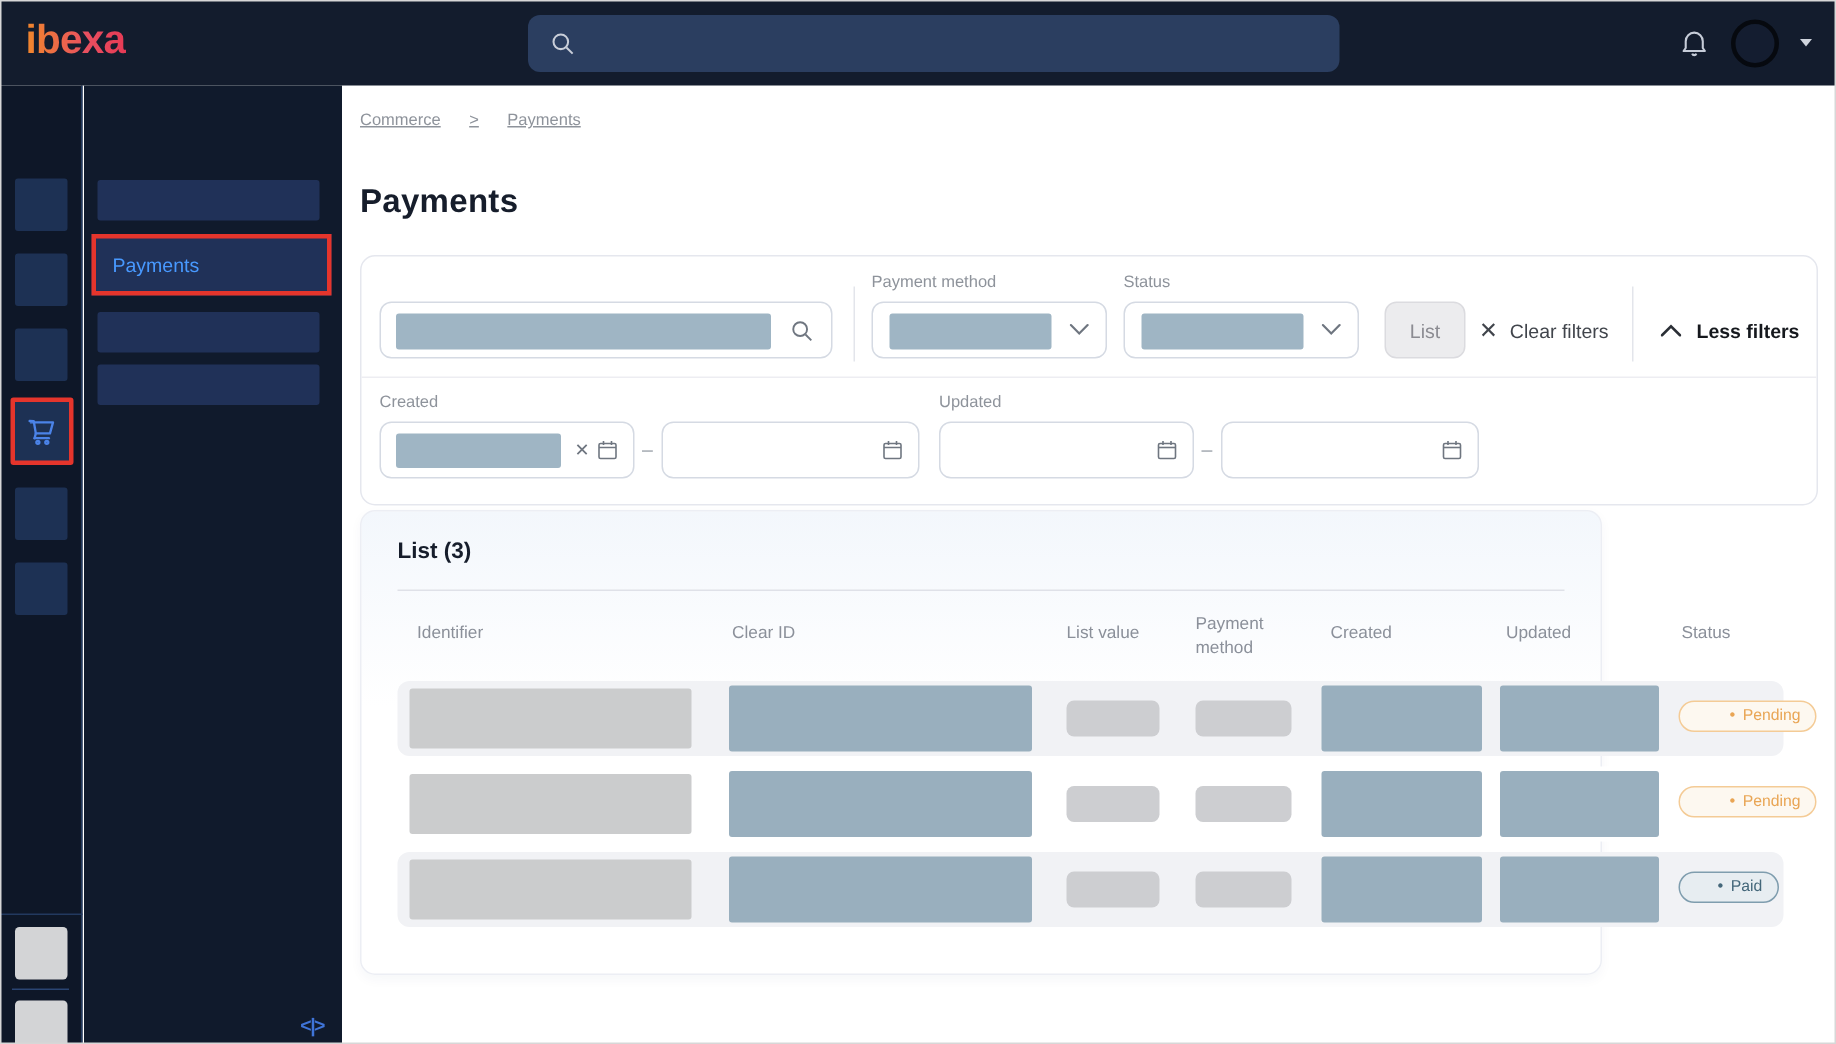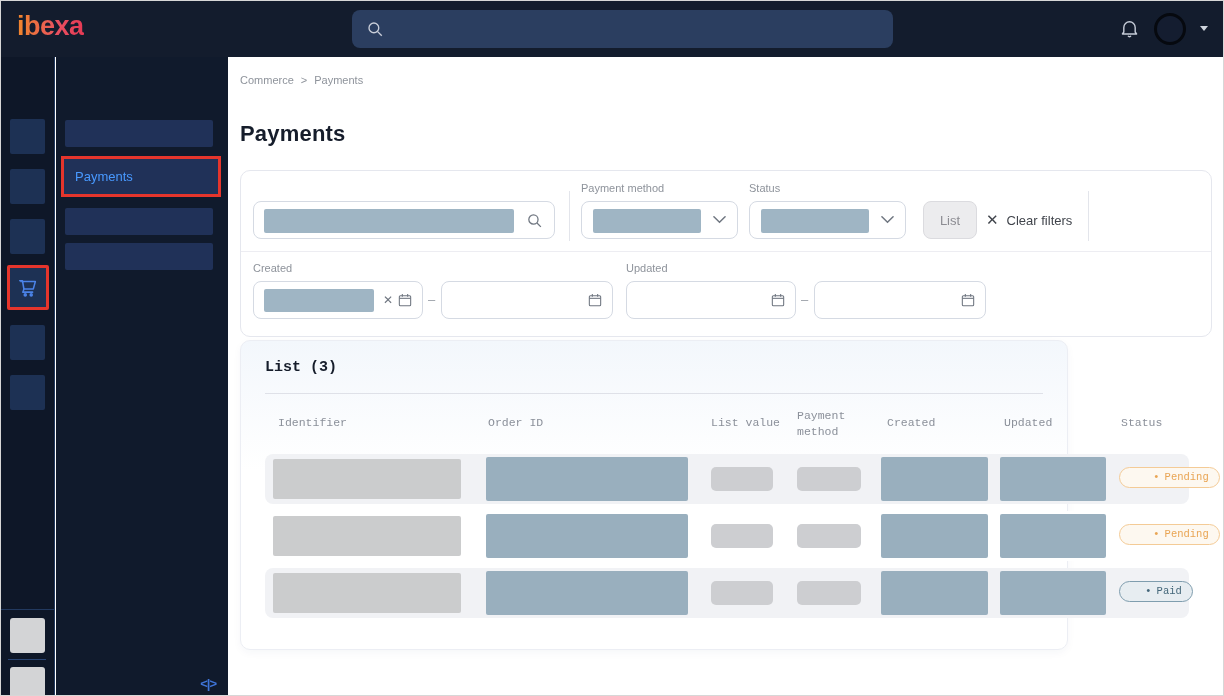--- a/index.html
+++ b/index.html
@@ -31,21 +31,21 @@
   
   .submenu { position:absolute; left:56px; top:57px; width:172px; height:639px; background:#101a2c; }
   .submenu-tile { position:absolute; left:9px; width:148px; height:27px; background:#203158; border-radius:2px; cursor:pointer; }
   .submenu-active-box { position:absolute; left:5px; top:99px; width:160px; height:41px; border:3px solid #e5352c;
                         background:#203158; display:flex; align-items:center; cursor:pointer; }
   .submenu-active-label { color:#4899ff; font-size:13px; padding-left:11px; }
   .collapse-toggle { position:absolute; right:12px; bottom:5px; color:#3f74d8; font-size:13px; font-weight:700; cursor:pointer; letter-spacing:-1px; }
 
   
   .main { position:absolute; left:228px; top:57px; width:996px; height:639px; background:#fff; }
-  .breadcrumb { position:absolute; left:12px; top:17px; font-size:11px; color:#8e939b; display:flex; gap:7px; align-items:center; }
+  .breadcrumb { position:absolute; left:12px; top:17px; font-size:11px; color:#8e939b; display:flex; gap:19px; align-items:center;text-decoration:underline; }
   .breadcrumb .crumb { cursor:pointer; }
   .page-title { position:absolute; left:12px; top:64px; font-size:22px; font-weight:700; color:#161d2b; letter-spacing:0.2px; }
 
   
   .filter-card { position:absolute; left:12px; top:113px; width:972px; height:167px; border:1px solid #e5e7ee; border-radius:10px; background:#fff; }
   .fc-label { position:absolute; font-size:11px; color:#8e939b; }
   .input-box { position:absolute; height:38px; border:1px solid #d5dae3; border-radius:8px; background:#fff; display:flex; align-items:center; }
   .redacted { background:#9fb5c4; border-radius:2px; }
   .v-divider { position:absolute; top:20px; height:50px; border-left:1px solid #e3e5eb; }
   .filter-row2 { position:absolute; left:0; top:80px; width:970px; border-top:1px solid #ededf2; height:87px; }
@@ -53,21 +53,21 @@
                border-radius:8px; color:#8c8c92; font-size:13px; display:flex; align-items:center; justify-content:center; cursor:pointer; }
   .clear-btn { position:absolute; left:745px; top:30px; height:38px; display:flex; align-items:center; gap:8px;
                color:#41454c; font-size:13px; cursor:pointer; }
   .less-btn { position:absolute; left:866px; top:30px; height:38px; display:flex; align-items:center; gap:10px;
               color:#15181d; font-size:13px; font-weight:700; cursor:pointer; }
   .x-glyph { font-size:15px; color:#41454c; font-weight:400; }
   .dash-sep { position:absolute; color:#9aa0a8; font-size:13px; }
 
   
   .list-card { position:absolute; left:12px; top:283px; width:828px; height:310px; border:1px solid #eceef4; border-radius:10px;
-               background:linear-gradient(180deg,#f3f7fc 0%,#ffffff 42%); box-shadow:0 3px 8px rgba(30,50,90,0.04);font-family:Liberation Mono, monospace; }
+               background:linear-gradient(180deg,#f3f7fc 0%,#ffffff 42%); box-shadow:0 3px 8px rgba(30,50,90,0.04); }
   .list-title { position:absolute; left:24px; top:18px; font-size:15px; font-weight:700; color:#161d2b; }
   .list-divider { position:absolute; left:24px; right:24px; top:52px; border-top:1px solid #dfe1e8; }
   .col-head { position:absolute; font-size:11.5px; color:#8b909a; }
   .t-row { position:absolute; left:24px; width:924px; height:50px; border-radius:8px; }
   .t-row.shaded { background:#f1f2f5; }
   .t-row.plain  { background:#ffffff; }
   .cell-block { position:absolute; }
   .blk-identifier { left:8px;  top:5px;  width:188px; height:40px; background:#cbcccd; border-radius:2px; }
   .blk-order     { left:221px; top:3px;  width:202px; height:44px; background:#99afbe; border-radius:2px; }
   .blk-total     { left:446px; top:13px; width:62px;  height:24px; background:#cdced1; border-radius:5px; }
@@ -190,20 +190,28 @@
 
       <button class="apply-btn">List</button>
 
       <div class="clear-btn">
         <span class="x-glyph">✕</span>
         <span>Clear filters</span>
       </div>
 
       <div class="v-divider" style="left:847px;"></div>
 
+      <div class="less-btn">
+        <span>
+          <svg width="14" height="9" viewBox="0 0 14 9" fill="none" stroke="#2b2f36" stroke-width="1.7" stroke-linecap="round">
+              <path d="M1 7.5 7 1.5 13 7.5"></path>
+            </svg>
+        </span>
+        <span>Less filters</span>
+      </div>
 
       <div class="filter-row2">
         <span class="fc-label" style="left:12px; top:10px;">Created</span>
 
         <div class="input-box" style="left:12px; top:29px; width:170px;">
           <div class="redacted" style="position:absolute; left:10px; top:7px; width:110px; height:23px;"></div>
           <span style="position:absolute; left:129px; top:11px; font-size:12px; color:#6f7680; cursor:pointer;">✕</span>
           <span style="position:absolute; right:9px; top:10px;">
             <svg width="16" height="16" viewBox="0 0 24 24" fill="none" stroke="#6f7680" stroke-width="1.6">
               <rect x="3.5" y="5.5" width="17" height="15" rx="1.5"></rect>
@@ -253,21 +261,21 @@
           </span>
         </div>
       </div>
     </section>
 
     <section class="list-card">
       <div class="list-title">List (3)</div>
       <div class="list-divider"></div>
 
       <span class="col-head" style="left:37px;  top:75px;">Identifier</span>
-      <span class="col-head" style="left:247px; top:75px;">Order ID</span>
+      <span class="col-head" style="left:247px; top:75px;">Clear ID</span>
       <span class="col-head" style="left:470px; top:75px;">List value</span>
       <span class="col-head" style="left:556px; top:67px; width:58px; line-height:1.4;">Payment method</span>
       <span class="col-head" style="left:646px; top:75px;">Created</span>
       <span class="col-head" style="left:763px; top:75px;">Updated</span>
       <span class="col-head" style="left:880px; top:75px;">Status</span>
 
       <div class="t-row shaded" style="top:113px;">
         <div class="cell-block blk-identifier"></div>
         <div class="cell-block blk-order"></div>
         <div class="cell-block blk-total"></div>

